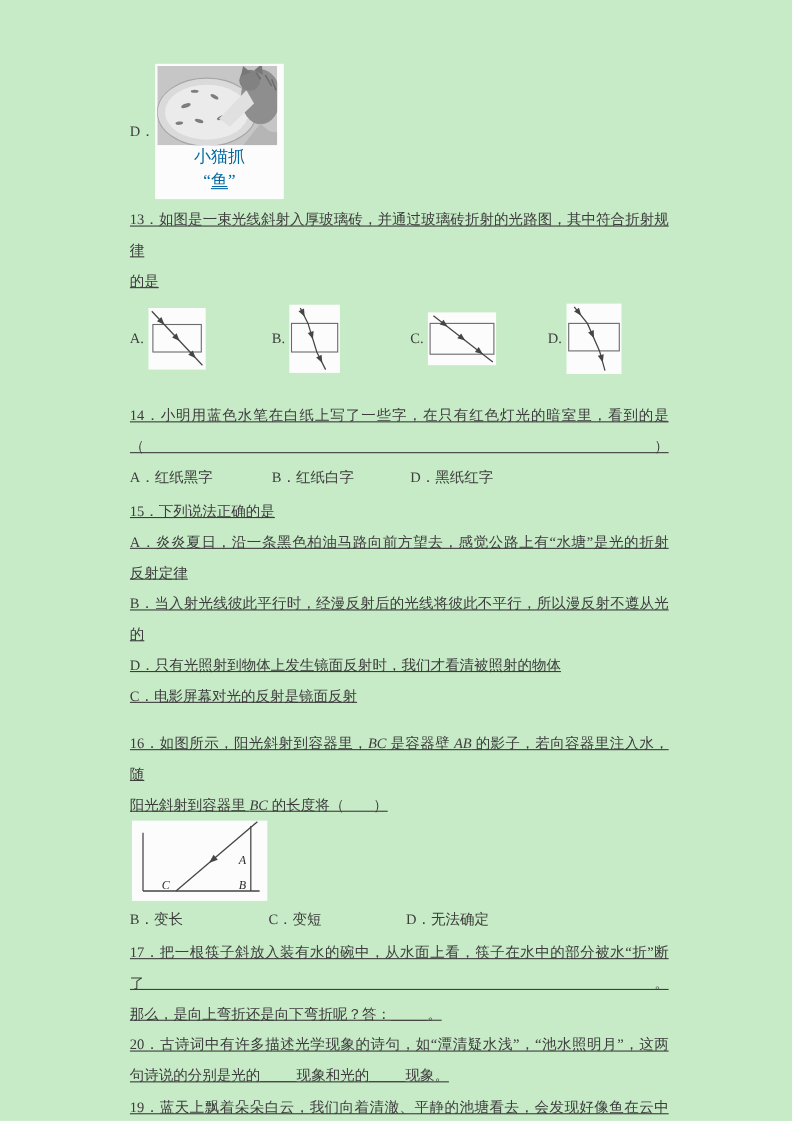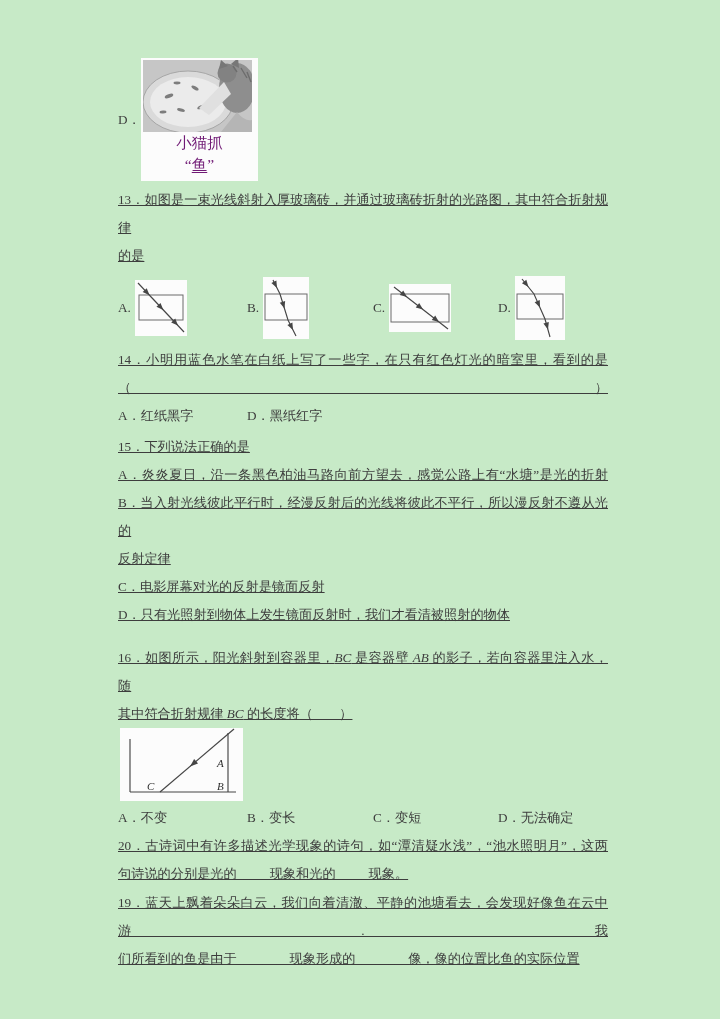--- a/index.html
+++ b/index.html
@@ -11,21 +11,21 @@
     font-family:"Liberation Serif","DejaVu Serif",serif;
     font-size:13.2px;line-height:28px;color:var(--text,#3d3d3d);
     overflow:hidden;
   }
   .ln{overflow:hidden;white-space:nowrap;text-decoration:underline;}
   .ln.j{white-space:normal;text-align:justify;text-align-last:justify;}
   .dblock{display:flex;}
   .dlabel{width:23px;align-self:center;flex:0 0 auto;}
   .catcard{width:117px;background:var(--panel,#fcfcfc);padding:2px 2px 5px;box-sizing:border-box;}
   .catcard svg{display:block;}
-  .cap{text-align:center;font-size:15.5px;line-height:22px;color:#701a75;}
+  .cap{text-align:center;font-size:15.5px;line-height:22px;color:#0369a1;}
   .u{text-decoration:underline;text-underline-offset:2px;}
   .qblock{}
   .optrow{display:flex;}
   .c1{width:129px;flex:0 0 auto;}
   .c2{width:126px;flex:0 0 auto;}
   .c3{width:125px;flex:0 0 auto;}
   .c4{flex:1;}
   .diagrow{display:flex;align-items:center;height:64px;margin-top:6px;}
   .dgroup{display:flex;align-items:center;}
   .dgroup .lbl{margin-right:4px;}
@@ -121,62 +121,66 @@
         <polyline points="7,3 19,18 30,43 35,61"></polyline>
         <g>
           <polygon class="ah" points="0,0 -7,-2.8 -7,2.8" transform="translate(13.5 11) rotate(51.3)"></polygon>
           <polygon class="ah" points="0,0 -7,-2.8 -7,2.8" transform="translate(25 31.5) rotate(66.3)"></polygon>
           <polygon class="ah" points="0,0 -7,-2.8 -7,2.8" transform="translate(33 53.5) rotate(74.5)"></polygon>
         </g>
       </svg>
     </div>
   </div>
 
-  <div class="qblock" style="margin-top:6px">
+  <div class="qblock" style="margin-top:24px">
     <div class="ln j">14．小明用蓝色水笔在白纸上写了一些字，在只有红色灯光的暗室里，看到的是（　　）</div>
     <div class="optrow">
       <span class="c1">A．红纸黑字</span>
+      <span class="c2">B．红纸白字</span>
       <span class="c4">D．黑纸红字</span>
     </div>
   </div>
 
   <div class="qblock" style="margin-top:3px">
     <div class="ln">15．下列说法正确的是</div>
     <div class="ln j">A．炎炎夏日，沿一条黑色柏油马路向前方望去，感觉公路上有“水塘”是光的折射</div>
+    <div class="ln">反射定律</div>
     <div class="ln j">B．当入射光线彼此平行时，经漫反射后的光线将彼此不平行，所以漫反射不遵从光的</div>
-    <div class="ln">反射定律</div>
+    <div class="ln">D．只有光照射到物体上发生镜面反射时，我们才看清被照射的物体</div>
     <div class="ln">C．电影屏幕对光的反射是镜面反射</div>
-    <div class="ln">D．只有光照射到物体上发生镜面反射时，我们才看清被照射的物体</div>
   </div>
 
   <div class="qblock" style="margin-top:15px">
     <div class="ln j"><span>16．如图所示，阳光斜射到容器里，</span><span class="it">BC</span><span> 是容器壁 </span><span class="it">AB</span><span> 的影子，若向容器里注入水，随</span></div>
-    <div class="ln"><span>其中符合折射规律 </span><span class="it">BC</span><span> 的长度将（　　）</span></div>
+    <div class="ln"><span>阳光斜射到容器里 </span><span class="it">BC</span><span> 的长度将（　　）</span></div>
   </div>
 
   <div class="q16diag">
     <svg class="panelbox" width="123" height="73" viewBox="0 0 123 73" style="margin-left:2px">
       <line x1="10" y1="11" x2="10" y2="64"></line>
       <line x1="10" y1="64" x2="116" y2="64"></line>
       <line x1="108" y1="5" x2="108" y2="64"></line>
       <line x1="114" y1="1" x2="40" y2="64"></line>
       <polygon class="ah" points="0,0 -8,-3 -8,3" transform="translate(70 38.5) rotate(139.6)"></polygon>
       <text x="97" y="39" font-size="11" font-style="italic" fill="#2e2e2e">A</text>
       <text x="97" y="62" font-size="11" font-style="italic" fill="#2e2e2e">B</text>
       <text x="27" y="62" font-size="11" font-style="italic" fill="#2e2e2e">C</text>
     </svg>
   </div>
 
   <div class="optrow" style="margin-top:3px">
-    <span class="c1">A．不变</span>
     <span class="c2">B．变长</span>
     <span class="c3">C．变短</span>
     <span class="c4">D．无法确定</span>
   </div>
 
+  <div class="qblock" style="margin-top:2px">
+    <div class="ln j">17．把一根筷子斜放入装有水的碗中，从水面上看，筷子在水中的部分被水“折”断了。</div>
+    <div class="ln">那么，是向上弯折还是向下弯折呢？答：_____。</div>
+  </div>
 
   <div class="qblock">
     <div class="ln j">20．古诗词中有许多描述光学现象的诗句，如“潭清疑水浅”，“池水照明月”，这两</div>
     <div class="ln">句诗说的分别是光的_____现象和光的_____现象。</div>
   </div>
 
   <div class="qblock" style="margin-top:1px">
     <div class="ln j">19．蓝天上飘着朵朵白云，我们向着清澈、平静的池塘看去，会发现好像鱼在云中游.我</div>
     <div class="ln">们所看到的鱼是由于________现象形成的________像，像的位置比鱼的实际位置</div>
 

